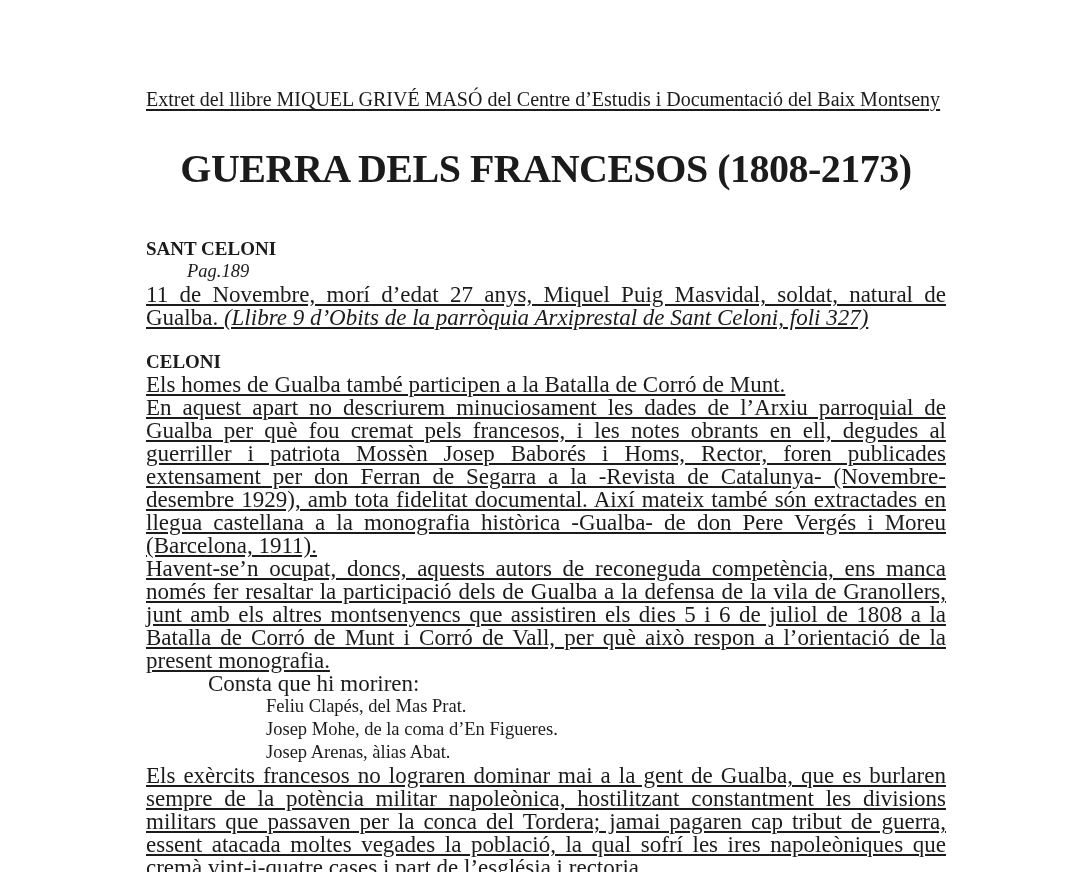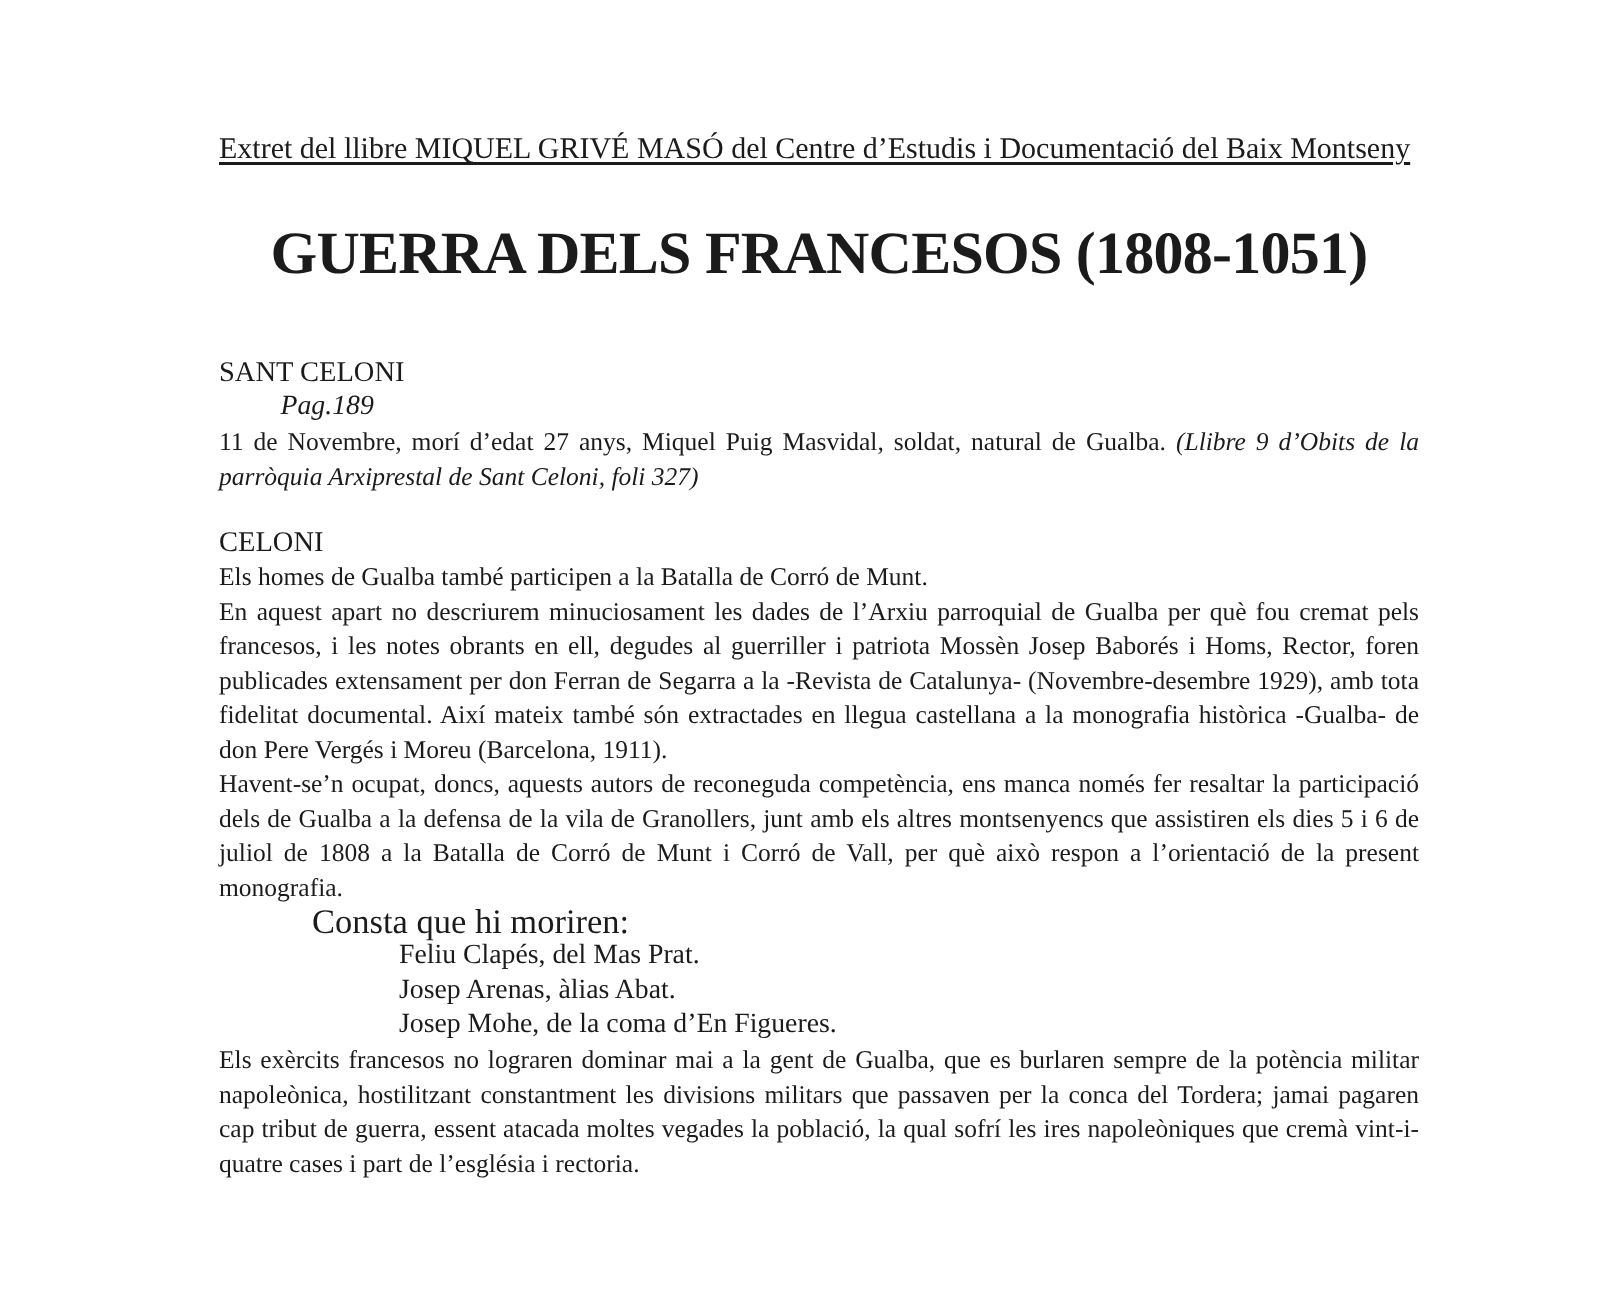--- a/index.html
+++ b/index.html
@@ -33,34 +33,35 @@
     margin-top: 33px;
     font-size: 40px;
     line-height: 48px;
     font-weight: bold;
     text-align: center;
     letter-spacing: -0.5px;
   }
   .section-sc { margin-top: 44px; }
   .section-gu { margin-top: 21px; }
   .section-heading {
-    font-weight: normal;
+    font-weight: bold;
     font-size: 19px;
     line-height: 23px;
   }
   .page-ref {
     font-style: italic;
     font-size: 18.5px;
     line-height: 23px;
     margin-left: 41px;
   }
   .para {
-    font-size: 17px;
+    font-size: 23px;
     line-height: 23px;
     text-align: justify;
+    text-decoration: underline;
   }
   .cite { font-style: italic; }
   .list-intro {
     font-size: 23px;
     line-height: 23px;
     text-indent: 62px;
   }
   .casualty {
     font-size: 18.5px;
     line-height: 23px;
@@ -69,40 +70,40 @@
   }
 </style>
 </head>
 <body>
 
 <div class="page">
   <div class="content">
 
     <div class="source-line">Extret del llibre MIQUEL GRIVÉ MASÓ del Centre d’Estudis i Documentació del Baix Montseny</div>
 
-    <h1 class="doc-title">GUERRA DELS FRANCESOS (1808-1051)</h1>
+    <h1 class="doc-title">GUERRA DELS FRANCESOS (1808-2173)</h1>
 
     <section class="section-sc">
       <div class="section-heading">SANT CELONI</div>
       <div class="page-ref">Pag.189</div>
       <p class="para"><span>11 de Novembre, morí d’edat 27 anys, Miquel Puig Masvidal, soldat, natural de Gualba. </span><span class="cite">(Llibre 9 d’Obits de la parròquia Arxiprestal de Sant Celoni, foli 327)</span></p>
     </section>
 
     <section class="section-gu">
       <div class="section-heading">CELONI</div>
 
       <p class="para">Els homes de Gualba també participen a la Batalla de Corró de Munt.</p>
       <p class="para">En aquest apart no descriurem minuciosament les dades de l’Arxiu parroquial de Gualba per què fou cremat pels francesos, i les notes obrants en ell, degudes al guerriller i patriota Mossèn Josep Baborés i Homs, Rector, foren publicades extensament per don Ferran de Segarra a la -Revista de Catalunya- (Novembre-desembre 1929), amb tota fidelitat documental. Així mateix també són extractades en llegua castellana a la monografia històrica -Gualba- de don Pere Vergés i Moreu (Barcelona, 1911).</p>
       <p class="para">Havent-se’n ocupat, doncs, aquests autors de reconeguda competència, ens manca només fer resaltar la participació dels de Gualba a la defensa de la vila de Granollers, junt amb els altres montsenyencs que assistiren els dies 5 i 6 de juliol de 1808 a la Batalla de Corró de Munt i Corró de Vall, per què això respon a l’orientació de la present monografia.</p>
 
       <p class="list-intro">Consta que hi moriren:</p>
 
       <div>
         <div class="casualty">Feliu Clapés, del Mas Prat.</div>
+        <div class="casualty">Josep Mohe, de la coma d’En Figueres.</div>
         <div class="casualty">Josep Arenas, àlias Abat.</div>
-        <div class="casualty">Josep Mohe, de la coma d’En Figueres.</div>
       </div>
 
       <p class="para">Els exèrcits francesos no lograren dominar mai a la gent de Gualba, que es burlaren sempre de la potència militar napoleònica, hostilitzant constantment les divisions militars que passaven per la conca del Tordera; jamai pagaren cap tribut de guerra, essent atacada moltes vegades la població, la qual sofrí les ires napoleòniques que cremà vint-i-quatre cases i part de l’església i rectoria.</p>
     </section>
 
   </div>
 </div>
 
 </body></html>

